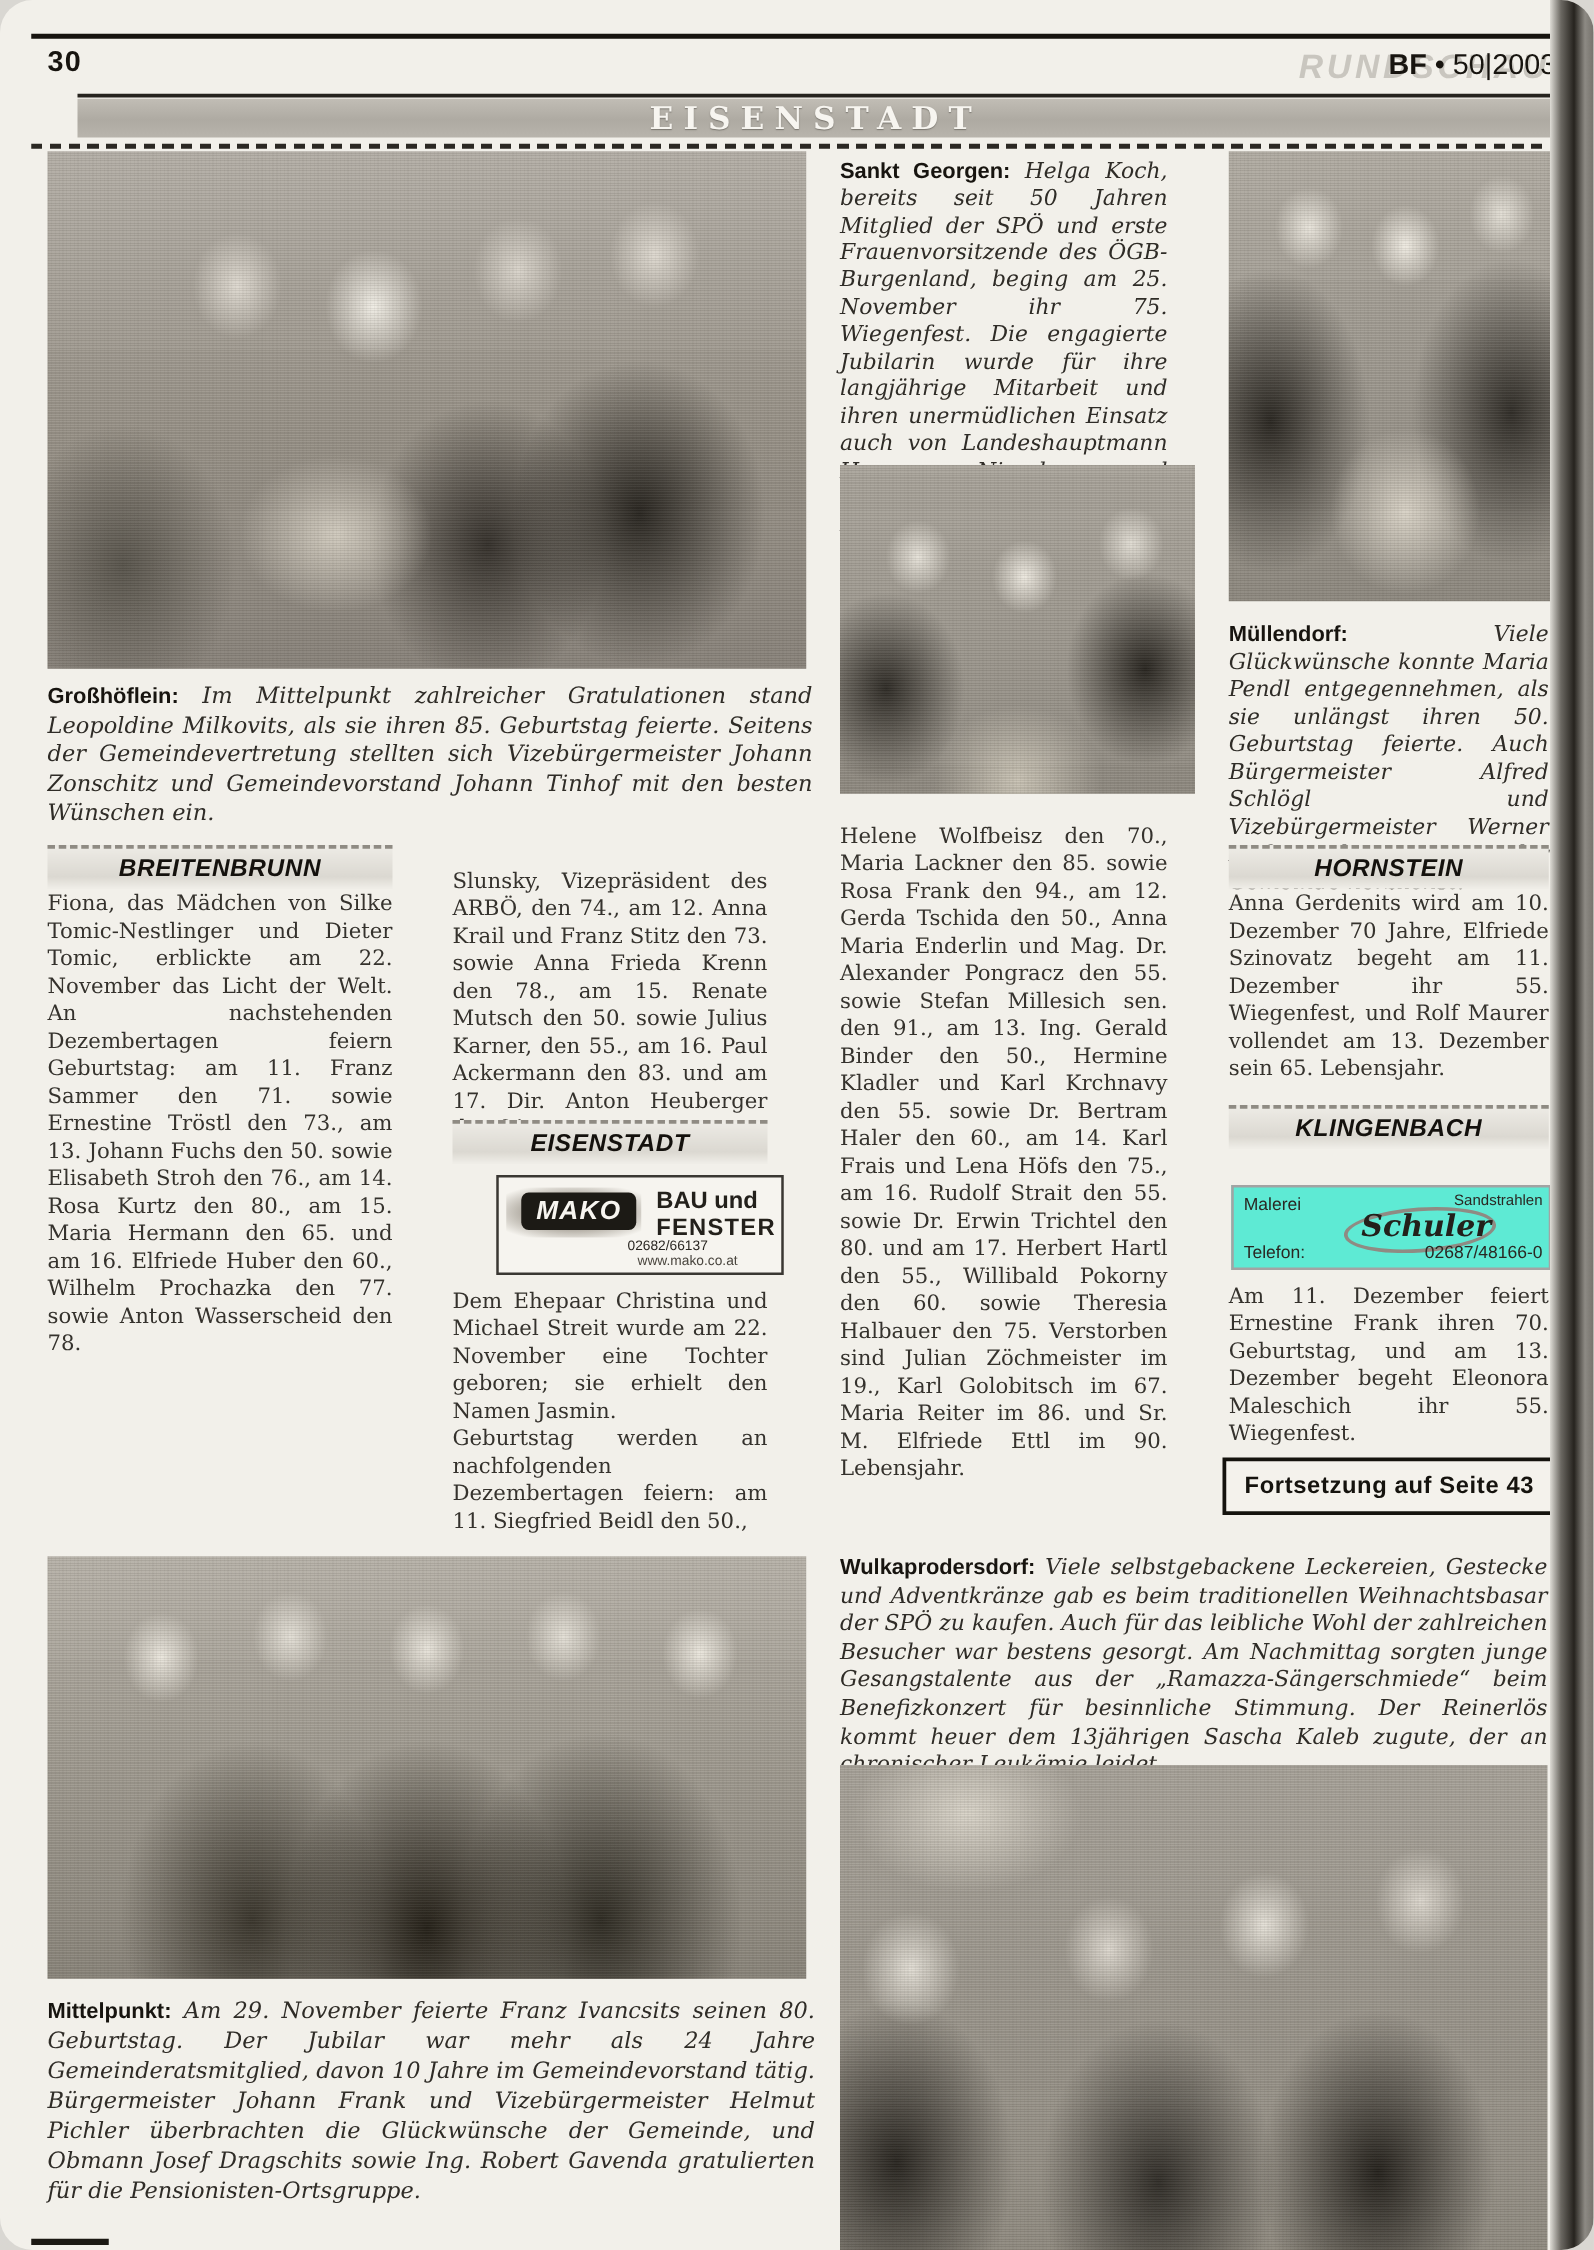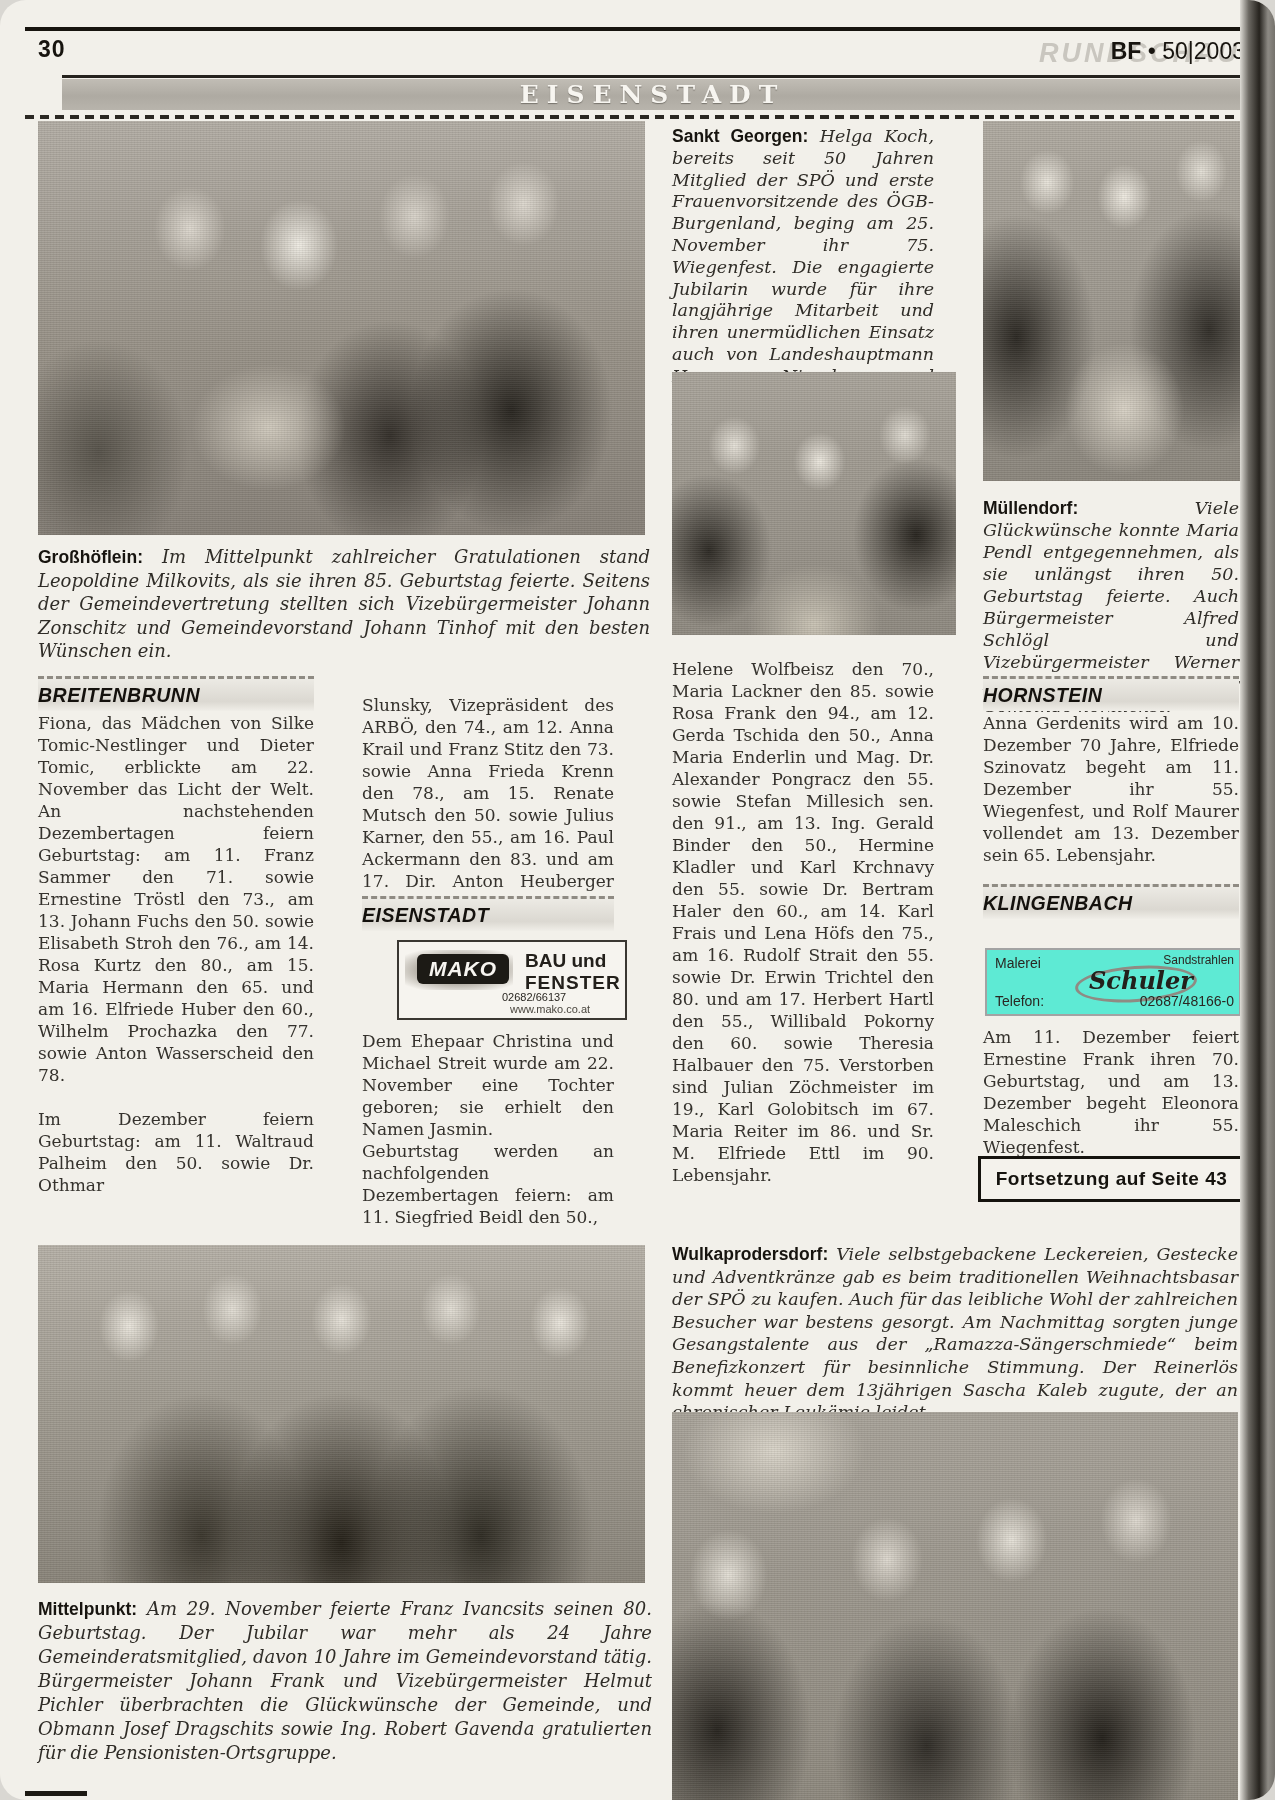--- a/index.html
+++ b/index.html
@@ -19,21 +19,21 @@
           text-align:center;}
   .banner span{font:bold 25px/31px "DejaVu Serif",serif;color:#f7f5f0;letter-spacing:8px;
                text-shadow:0 1px 1px rgba(80,76,70,.6);}
   .dashline{left:25px;top:115px;width:1218px;height:4px;
             background:repeating-linear-gradient(90deg,#2b2823 0 9px,transparent 9px 15px);}
   
   .body-text{font:17px/22px "DejaVu Serif",serif;text-align:justify;hyphens:auto;color:#35322d;}
   .body-text p{margin:0;}
   .cap{font:italic 18px/23.5px "DejaVu Serif",serif;text-align:justify;hyphens:auto;color:#2f2c27;}
   .cap .lead,.lead{font:bold 17.5px "Liberation Sans",sans-serif;font-style:normal;color:#17140f;}
-  .sec-head{border-top:3px dashed #8f8b83;padding-top:5px;text-align:left;
+  .sec-head{border-top:3px dashed #8f8b83;padding-top:5px;text-align:center;
             font:bold italic 19.5px "Liberation Sans",sans-serif;letter-spacing:.5px;color:#14110d;
             background:linear-gradient(180deg,#eceae4 0%,#dbd8d1 70%,#f0eee8 100%);height:27px;}
   
   .photo{background-color:#98938b;overflow:hidden;}
   .photo::after{content:"";position:absolute;inset:0;
      background:repeating-linear-gradient(0deg,rgba(40,35,28,.07) 0 1px,rgba(250,248,243,.05) 1px 2px),
                 repeating-linear-gradient(90deg,rgba(40,35,28,.04) 0 1px,transparent 1px 3px);}
   .p1{background:
       radial-gradient(60px 70px at 43% 30%,#efece4 0%,rgba(239,236,228,0) 65%),
       radial-gradient(55px 65px at 25% 26%,#ddd8cf 0%,rgba(221,216,207,0) 65%),
@@ -94,21 +94,21 @@
   .ad-schuler{border:2px solid #a3a3a3;background:#5eead4;}
   .sch-tl{position:absolute;left:8px;top:5px;font:14px "Liberation Sans",sans-serif;color:#2a2722;}
   .sch-tr{position:absolute;right:5px;top:3px;font:12px "Liberation Sans",sans-serif;color:#2a2722;}
   .sch-bl{position:absolute;left:8px;bottom:5px;font:14px "Liberation Sans",sans-serif;color:#2a2722;}
   .sch-br{position:absolute;right:5px;bottom:5px;font:14px "Liberation Sans",sans-serif;color:#2a2722;}
   .sch-logo{position:absolute;left:88px;top:14px;width:120px;height:34px;}
   .sch-oval{position:absolute;left:0;top:2px;width:116px;height:30px;border:3px solid #8f8b83;
             border-radius:50%;transform:rotate(-4deg);}
   .sch-name{position:absolute;left:14px;top:2px;font:bold italic 24px "DejaVu Serif",serif;color:#23201b;}
   .fort-box{border:3px solid #15130e;background:#f4f2ec;text-align:center;
-            font:bold 19px/40px "Liberation Sans",sans-serif;color:#15130e;letter-spacing:.5px;}
+            font:bold 19px/40px "Liberation Sans",sans-serif;color:#15130e;letter-spacing:.5px;margin-top:10px;}
   
   .scan-right{left:1240px;top:0;width:35px;height:1800px;
      background:linear-gradient(90deg,#dedcd6 0%,#6b6862 25%,#26231e 55%,#8d8a84 80%,#75726c 100%);}
   .bottom-mark{left:25px;top:1791px;width:62px;height:5px;background:#1c1913;}
 </style>
 </head>
 <body>
 
 <div id="page">
 
@@ -135,23 +135,20 @@
   <div class="abs photo p3" style="left:983px;top:121px;width:257px;height:360px;"></div>
   <div class="abs cap" style="left:983px;top:497px;width:256px;font-size:17.5px;line-height:22px;">
     <span class="lead">Müllendorf:</span>
     <span>Viele Glückwünsche konnte Maria Pendl entgegennehmen, als sie unlängst ihren 50. Geburtstag feierte. Auch Bürgermeister Alfred Schlögl und Vizebürgermeister Werner Huf gratulierten seitens der Gemeinde herzlichst.</span>
   </div>
 
   <div class="abs sec-head" style="left:38px;top:676px;width:276px;">BREITENBRUNN</div>
   <div class="abs body-text" style="left:38px;top:712px;width:276px;">
       <p>Fiona, das Mädchen von Silke Tomic-Nestlinger und Dieter Tomic, erblickte am 22. November das Licht der Welt. An nachstehenden Dezembertagen feiern Geburtstag: am 11. Franz Sammer den 71. sowie Ernestine Tröstl den 73., am 13. Johann Fuchs den 50. sowie Elisabeth Stroh den 76., am 14. Rosa Kurtz den 80., am 15. Maria Hermann den 65. und am 16. Elfriede Huber den 60., Wilhelm Prochazka den 77. sowie Anton Wasserscheid den 78.</p>
     </div>
-  <div class="abs body-text" style="left:38px;top:1108px;width:276px;">
-      <p>Im Dezember feiern Geburtstag: am 11. Waltraud Palheim den 50. sowie Dr. Othmar</p>
-    </div>
 
   <div class="abs body-text" style="left:362px;top:694px;width:252px;">
       <p>Slunsky, Vizepräsident des ARBÖ, den 74., am 12. Anna Krail und Franz Stitz den 73. sowie Anna Frieda Krenn den 78., am 15. Renate Mutsch den 50. sowie Julius Karner, den 55., am 16. Paul Ackermann den 83. und am 17. Dir. Anton Heuberger den 91.</p>
     </div>
   <div class="abs sec-head" style="left:362px;top:896px;width:252px;">EISENSTADT</div>
 
   <div class="abs ad-mako" style="left:397px;top:940px;width:226px;height:76px;">
     <div class="mako-badge">
       <div class="mako-box">MAKO</div>
     </div>

